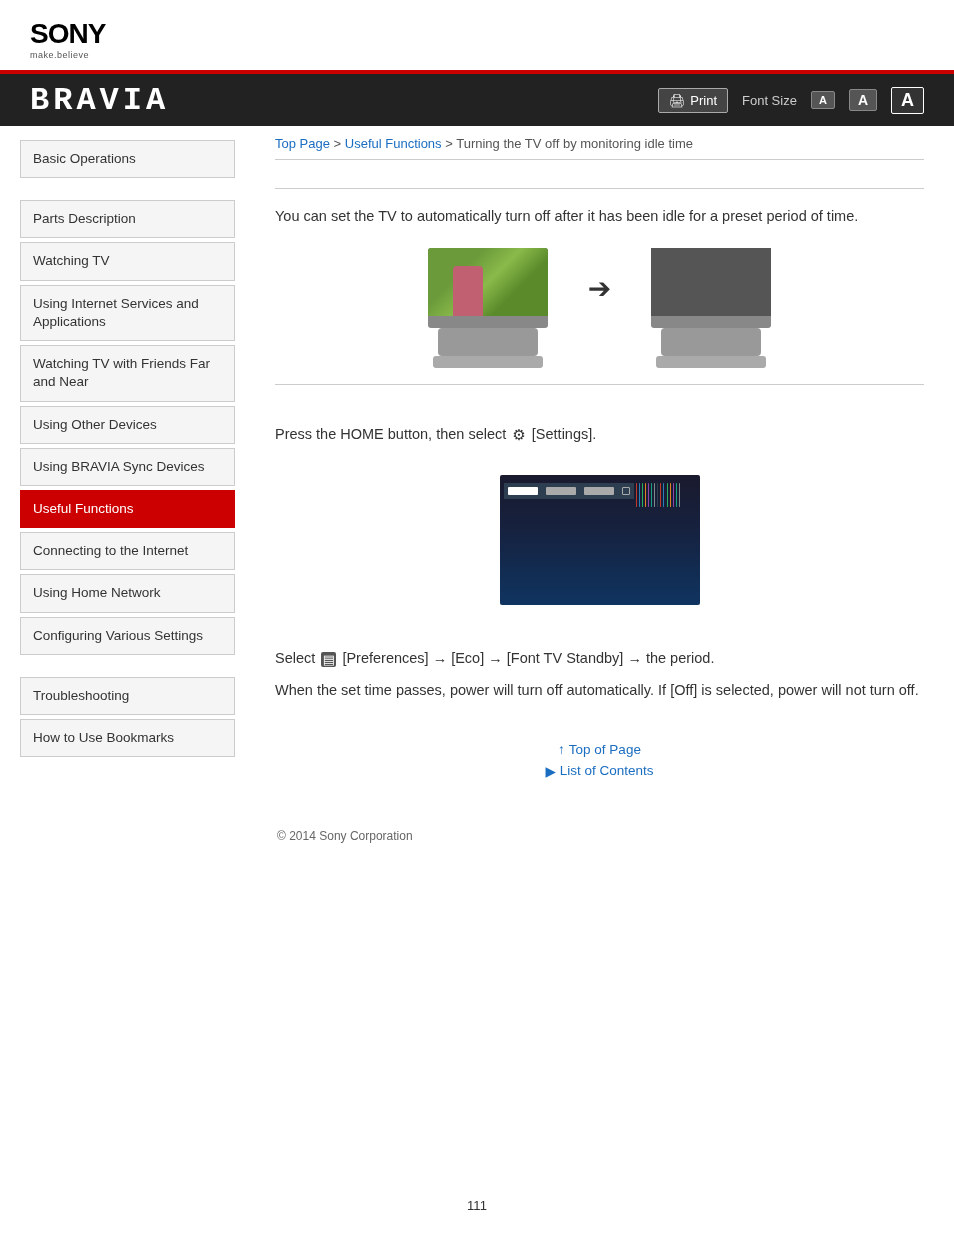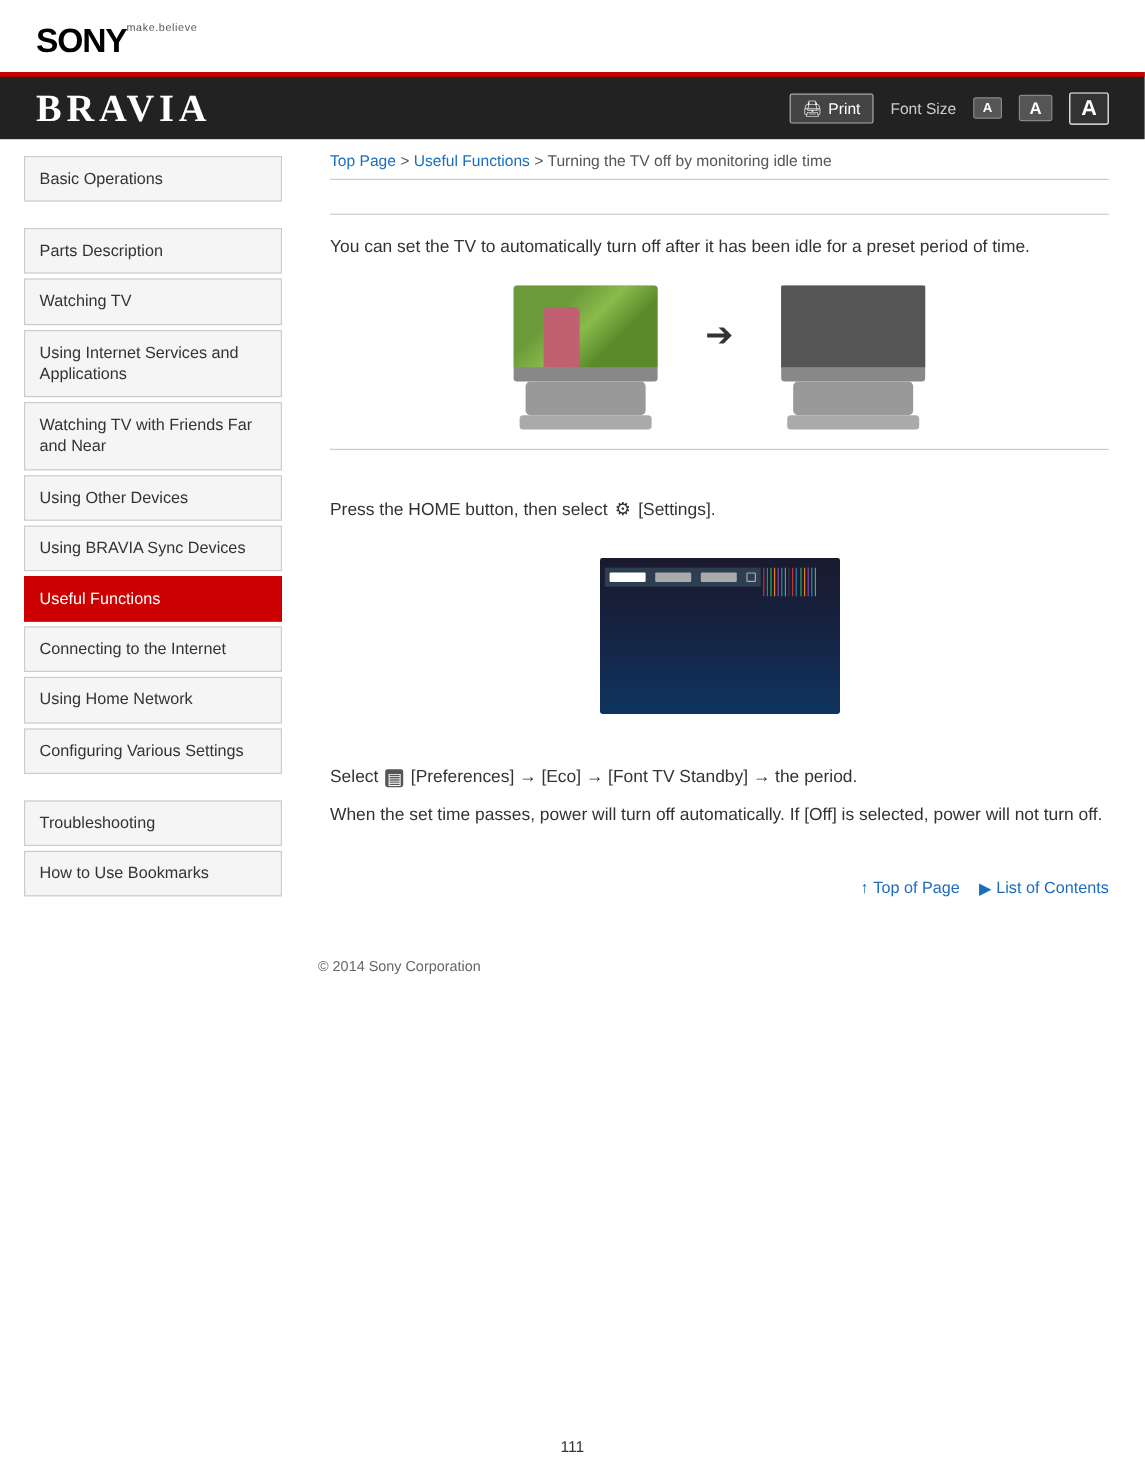--- a/index.html
+++ b/index.html
@@ -12,21 +12,21 @@
       min-height: 1235px;
     }
 
     
     .top-header {
       padding: 18px 30px 10px 30px;
       border-bottom: none;
     }
     .sony-logo {
       display: flex;
-      flex-direction: row;
+      flex-direction: column;
       align-items: flex-start;
     }
     .sony-wordmark {
       font-size: 28px;
       font-weight: 900;
       letter-spacing: -1px;
       color: #000;
       font-family: Arial Black, Arial, sans-serif;
     }
     .sony-tagline {
@@ -44,21 +44,21 @@
       justify-content: space-between;
       padding: 0 30px;
       height: 56px;
       margin: 0;
       border-top: 4px solid #c00;
     }
     .bravia-title {
       font-size: 32px;
       font-weight: 900;
       letter-spacing: 4px;
-      font-family: Liberation Serif, serif;
+      font-family: Liberation Mono, monospace;
       color: #fff;
     }
     .banner-tools {
       display: flex;
       align-items: center;
       gap: 14px;
     }
     .print-btn {
       display: flex;
       align-items: center;
@@ -317,44 +317,45 @@
       font-size: 14.5px;
       color: #333;
       line-height: 1.6;
       margin-bottom: 8px;
     }
 
     
     .bottom-nav {
       display: flex;
       justify-content: flex-end;
-      flex-direction: row;
-      align-items: flex-start;
+      flex-direction: column;
+      align-items: center;
       margin-top: 30px;
       padding-top: 10px;
-      gap: 16px;
+      gap: 6px;
     }
     .bottom-nav a {
       color: #1a6dc0;
       text-decoration: none;
       font-size: 13.5px;
       display: flex;
       align-items: center;
       gap: 4px;
     }
     .arrow-up::before { content: '↑'; }
     .arrow-right-small::before { content: '▶'; }
 
     
     .page-footer {
       display: flex;
       justify-content: space-between;
       align-items: flex-end;
       padding: 10px 30px 10px 265px;
       margin-top: 20px;
+      margin-left: 12px;
     }
     .copyright {
       font-size: 12px;
       color: #666;
     }
     .page-number {
       font-size: 13px;
       color: #333;
       text-align: center;
       width: 100%;

